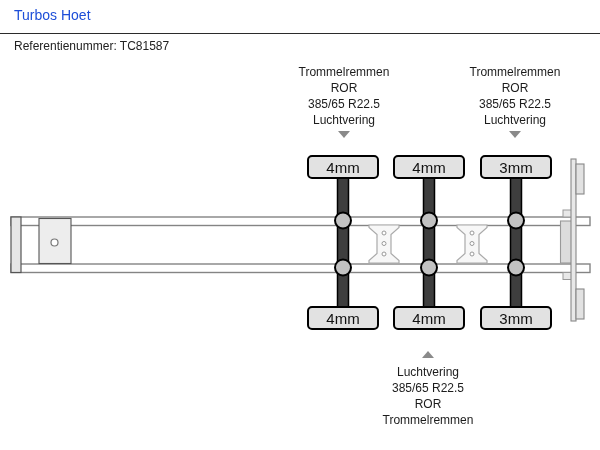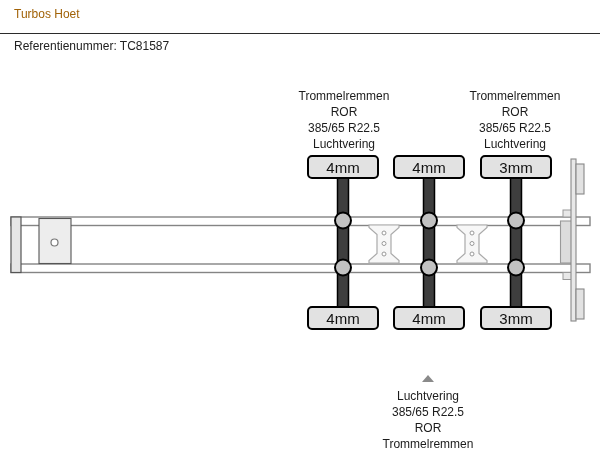--- a/index.html
+++ b/index.html
@@ -1,24 +1,24 @@
 <!DOCTYPE html>
 <html><head>
 <meta charset="utf-8">
 <style>
   html, body { margin:0; padding:0; width:600px; height:450px; }
   body {
     position:relative; background:#ffffff; overflow:hidden;
     font-family:"Liberation Sans", sans-serif; color:#1a1a1a;
   }
-  .page-title { position:absolute; left:14px; top:7px; font-size:12px; color:#a16207; white-space:nowrap; }
+  .page-title { position:absolute; left:14px; top:7px; font-size:14px; color:#1d4ed8; white-space:nowrap; }
   .header-rule { position:absolute; left:0; top:33px; width:600px; height:0; border-top:1.5px solid #2b2b2b; }
   .ref-number { position:absolute; left:14px; top:39px; font-size:12px; color:#222; white-space:nowrap; }
 
-  .spec-block { position:absolute; width:160px; text-align:center; font-size:12px; line-height:16px; color:#1c1c1c;margin-top:24px; }
+  .spec-block { position:absolute; width:160px; text-align:center; font-size:12px; line-height:16px; color:#1c1c1c; }
   .spec-top-left  { left:264px; top:64px; }
   .spec-top-right { left:435px; top:64px; }
   .spec-bottom    { left:348px; top:351px; }
   .arrow-down { width:0; height:0; border-left:6px solid transparent; border-right:6px solid transparent;
                 border-top:7px solid #8a8a8a; margin:3px auto 0 auto; }
   .arrow-up   { width:0; height:0; border-left:6px solid transparent; border-right:6px solid transparent;
                 border-bottom:7px solid #8a8a8a; margin:0 auto 6px auto; }
 
   svg.diagram { position:absolute; left:0; top:0; }
   svg.diagram text {

